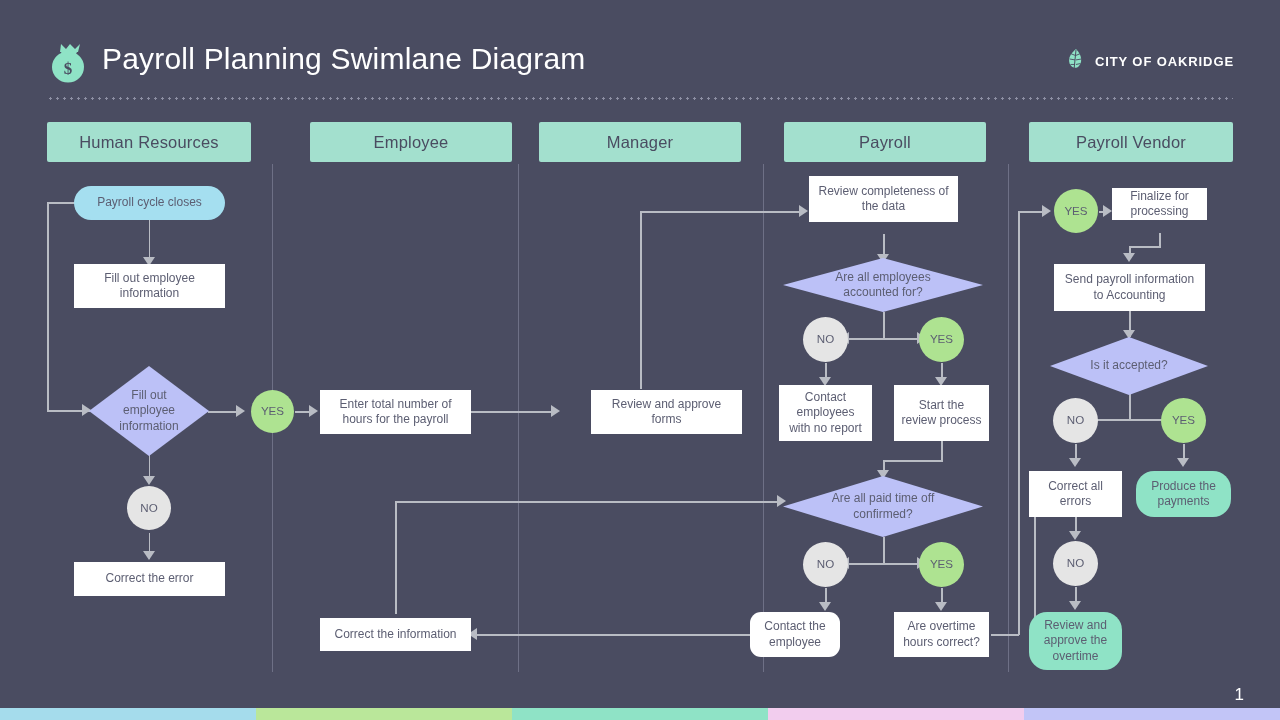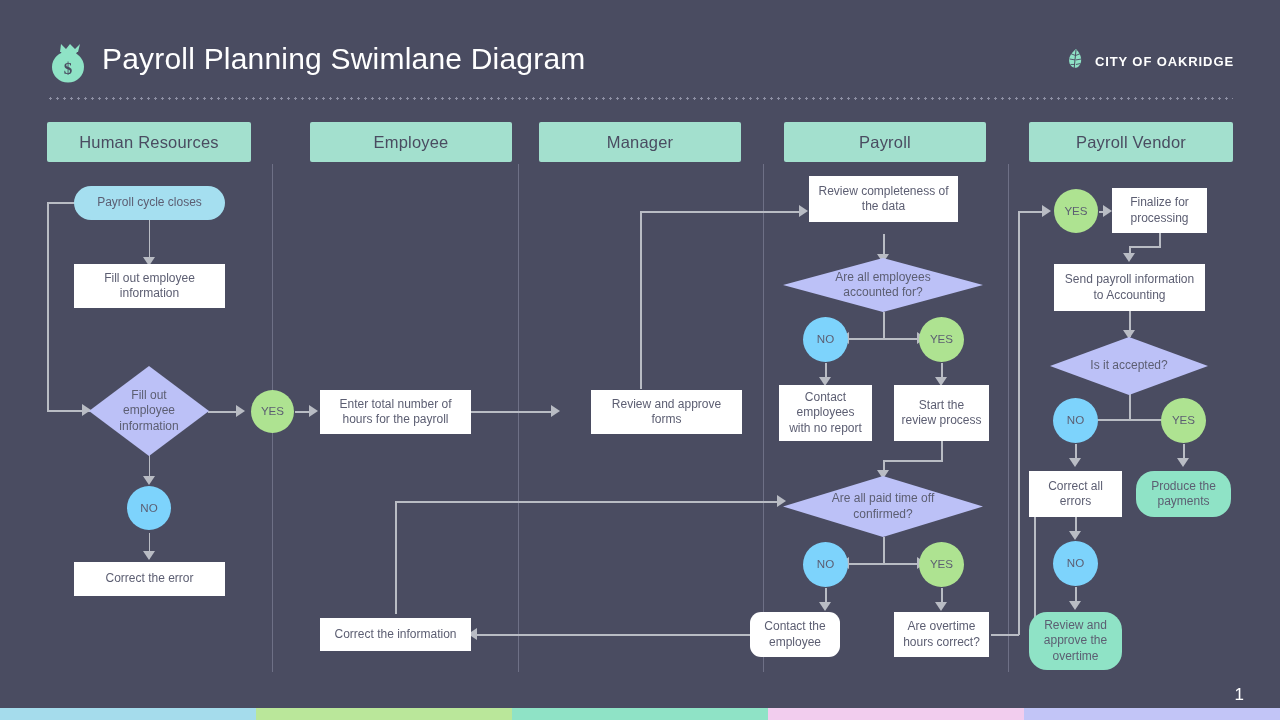--- a/index.html
+++ b/index.html
@@ -53,21 +53,21 @@
     text-align: center; line-height: 1.27;
     font-size: 12px; color: #5c5e72;
     padding: 2px 6px;
   }
   .n-rect   { background: #ffffff; }
   .n-round  { border-radius: 18px; }
   .n-blue   { background: #a5dff0; }
   .n-teal   { background: #8fe3c6; }
   .n-circle { border-radius: 50%; font-size: 11.6px; }
   .n-green  { background: #aee391; }
-  .n-pink   { background: #7dd3fc; }
+  .n-pink   { background: #e5e5e5; }
   .n-dia    { background: transparent; color: #5c5e72; }
   .dia-shape {
     position: absolute; left: 0; top: 0; width: 100%; height: 100%;
     background: #bcc1f7;
     clip-path: polygon(50% 0%, 100% 50%, 50% 100%, 0% 50%);
   }
   .dia-txt { position: relative; z-index: 2; }
 
   
   .ln { position: absolute; background: #b9bcc4; }
@@ -299,21 +299,21 @@
   <div class="node n-rect" style="left:750px; top:612px; width:90px; height:45px;border-radius:11px;">
     <span>Contact the employee</span>
   </div>
   <div class="node n-rect" style="left:894px; top:612px; width:95px; height:45px;">
     <span>Are overtime hours correct?</span>
   </div>
 
   <div class="node n-circle n-green" style="left:1054px; top:189px; width:44px; height:44px;">
     <span>YES</span>
   </div>
-  <div class="node n-rect" style="left:1112px; top:188px; width:95px; height:45px;">
+  <div class="node n-rect" style="left:1112px; top:188px; width:95px; height:32px;">
     <span>Finalize for processing</span>
   </div>
   <div class="node n-rect" style="left:1054px; top:264px; width:151px; height:47px;">
     <span>Send payroll information to Accounting</span>
   </div>
   <div class="node n-dia" style="left:1050px; top:337px; width:158px; height:58px;">
     <div class="dia-shape"></div>
     <span class="dia-txt" style="max-width:92px;">Is it accepted?</span>
   </div>
   <div class="node n-circle n-pink" style="left:1053px; top:398px; width:45px; height:45px;">

